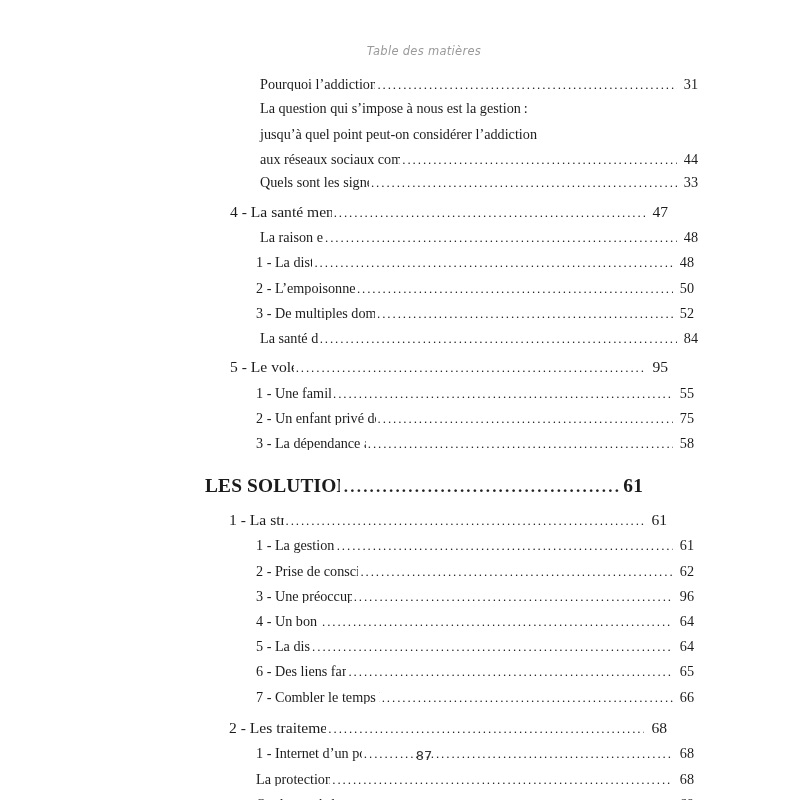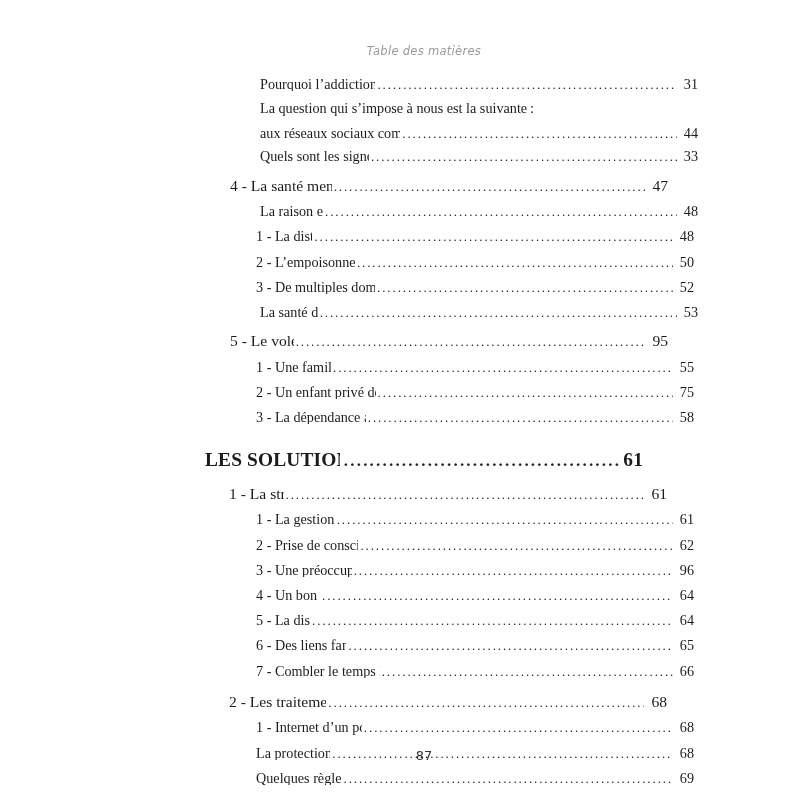--- a/index.html
+++ b/index.html
@@ -161,21 +161,22 @@
 <div class="page">
 
   <div class="running-head">Table des matières</div>
 
   <div class="toc">
       <div class="entry lvl-top">
         <span class="title">Pourquoi l’addiction est-elle dangereuse ?</span>
         <span class="leader"></span>
         <span class="pagenum">31</span>
       </div>
-      <div class="wrapline"><span class="title">La question qui s’impose à nous est la suivante :</span></div>
+      <div class="wrapline"><span class="title">La question qui s’impose à nous est la gestion :</span></div>
+      <div class="wrapline"><span class="title">jusqu’à quel point peut-on considérer l’addiction</span></div>
       <div class="entry lvl-top">
         <span class="title">aux réseaux sociaux comme un phénomène inquiétant ?</span>
         <span class="leader"></span>
         <span class="pagenum">44</span>
       </div>
       <div class="entry lvl-top">
         <span class="title">Quels sont les signes d’une addiction ?</span>
         <span class="leader"></span>
         <span class="pagenum">33</span>
       </div>
@@ -200,21 +201,21 @@
         <span class="pagenum">50</span>
       </div>
       <div class="entry lvl3">
         <span class="title">3 - De multiples dommages psychologiques</span>
         <span class="leader"></span>
         <span class="pagenum">52</span>
       </div>
       <div class="entry lvl2">
         <span class="title">La santé du corps </span>
         <span class="leader"></span>
-        <span class="pagenum">53</span>
+        <span class="pagenum">84</span>
       </div>
       <div class="entry lvl1">
         <span class="title">5 - Le volet social </span>
         <span class="leader"></span>
         <span class="pagenum">95</span>
       </div>
       <div class="entry lvl3">
         <span class="title">1 - Une famille occupée</span>
         <span class="leader"></span>
         <span class="pagenum">55</span>

